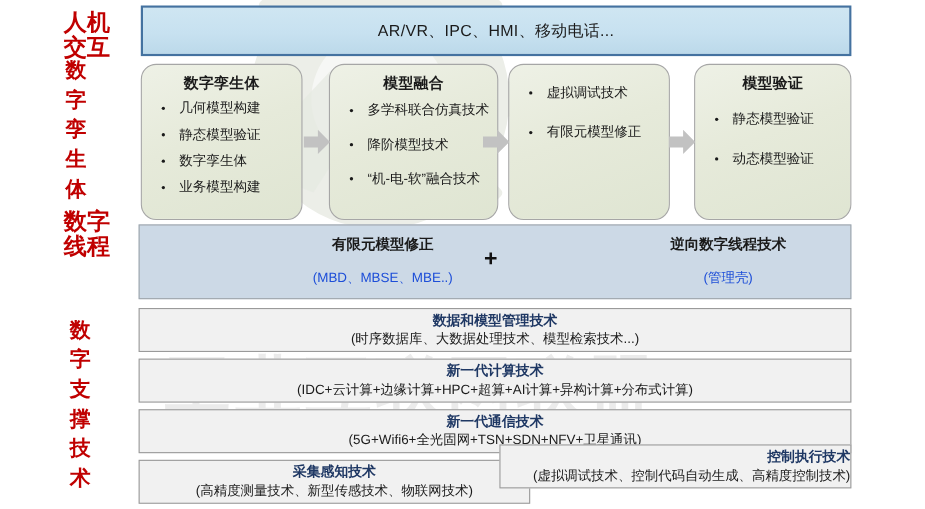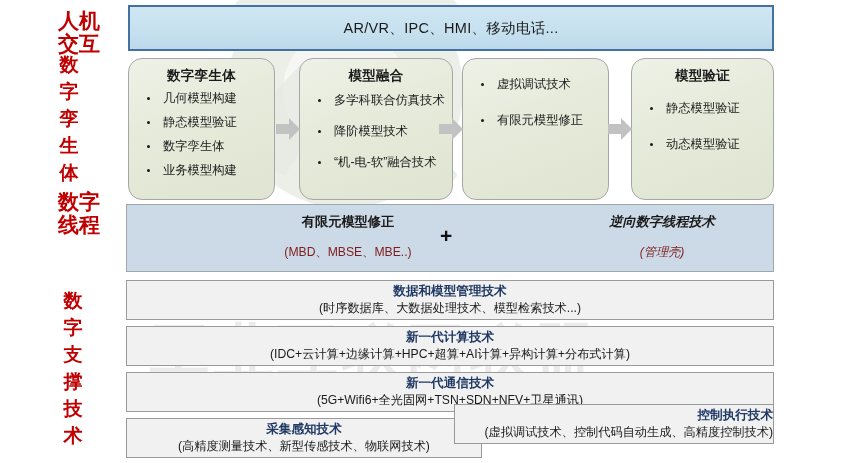--- a/index.html
+++ b/index.html
@@ -193,30 +193,30 @@
     border: 1px solid #9fa6ac;
     background: #ccd9e6;
     z-index: 2;
   }
   .thread-col {
     position: absolute;
     top: 8px;
     text-align: center;
   }
   .thread-left  { left: 96px;  width: 250px; }
-  .thread-right { left: 420px; width: 230px; font-style: italic; }
+  .thread-right { left: 420px; width: 230px; }
   .thread-title {
     font-size: 13.2px;
     font-weight: bold;
     color: #1a1a1a;
     margin-bottom: 13px;
   }
   .thread-sub {
     font-size: 12.2px;
-    color: #7f1d1d;
+    color: #1d4ed8;
   }
   .thread-plus {
     position: absolute;
     left: 313px;
     top: 20px;
     font-size: 21px;
     font-weight: bold;
     color: #111;
     line-height: 1;
   }

